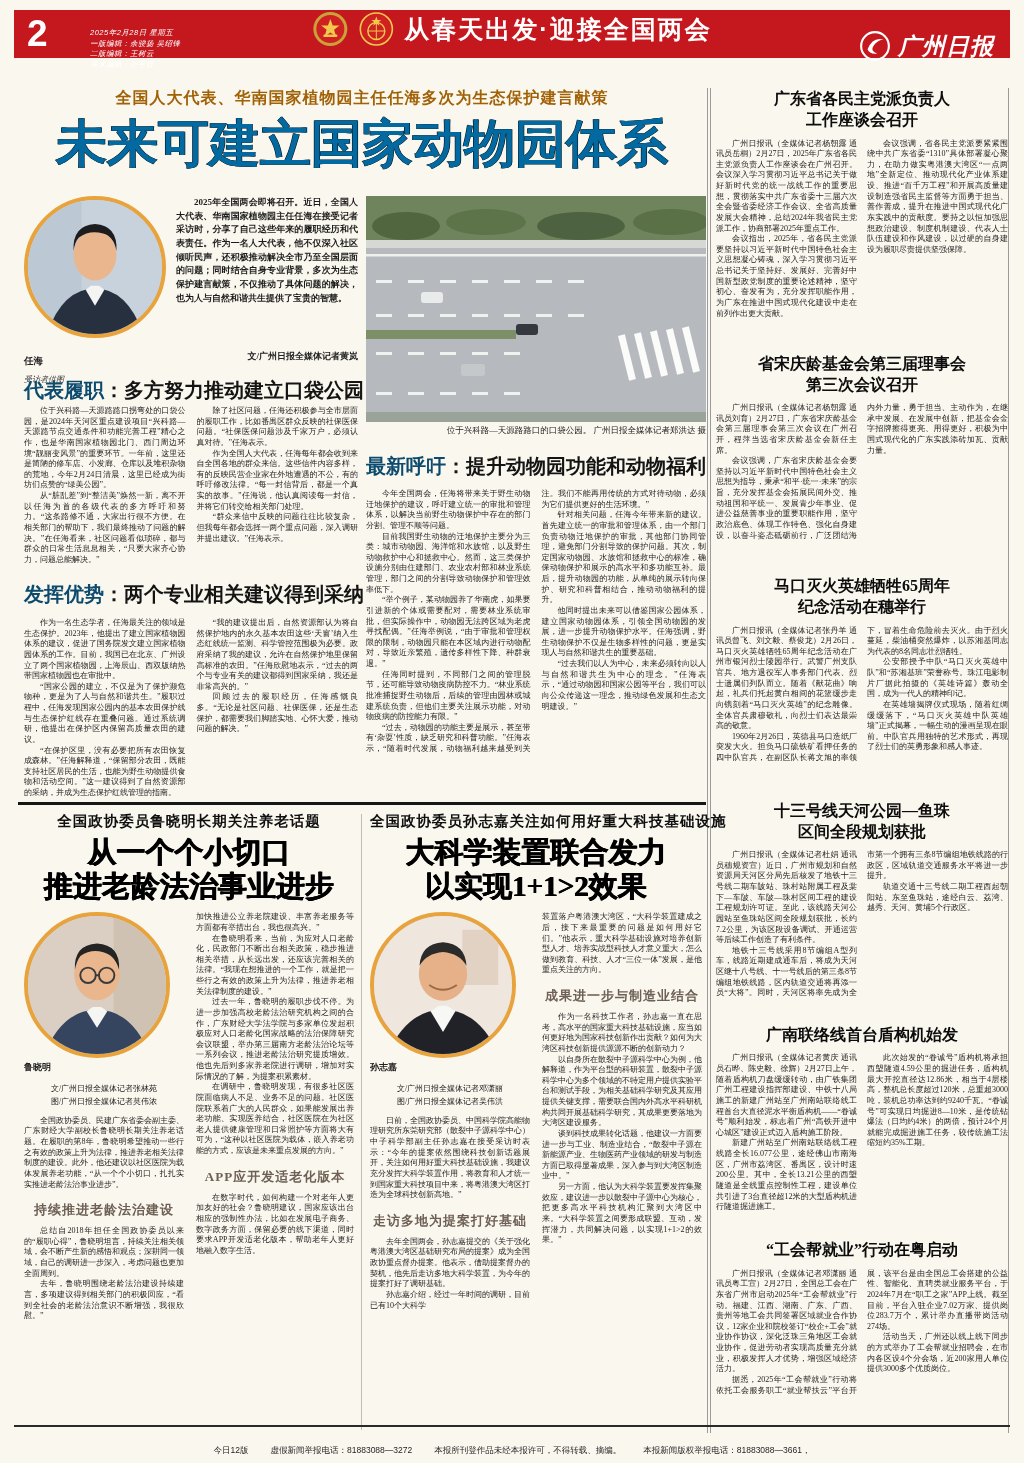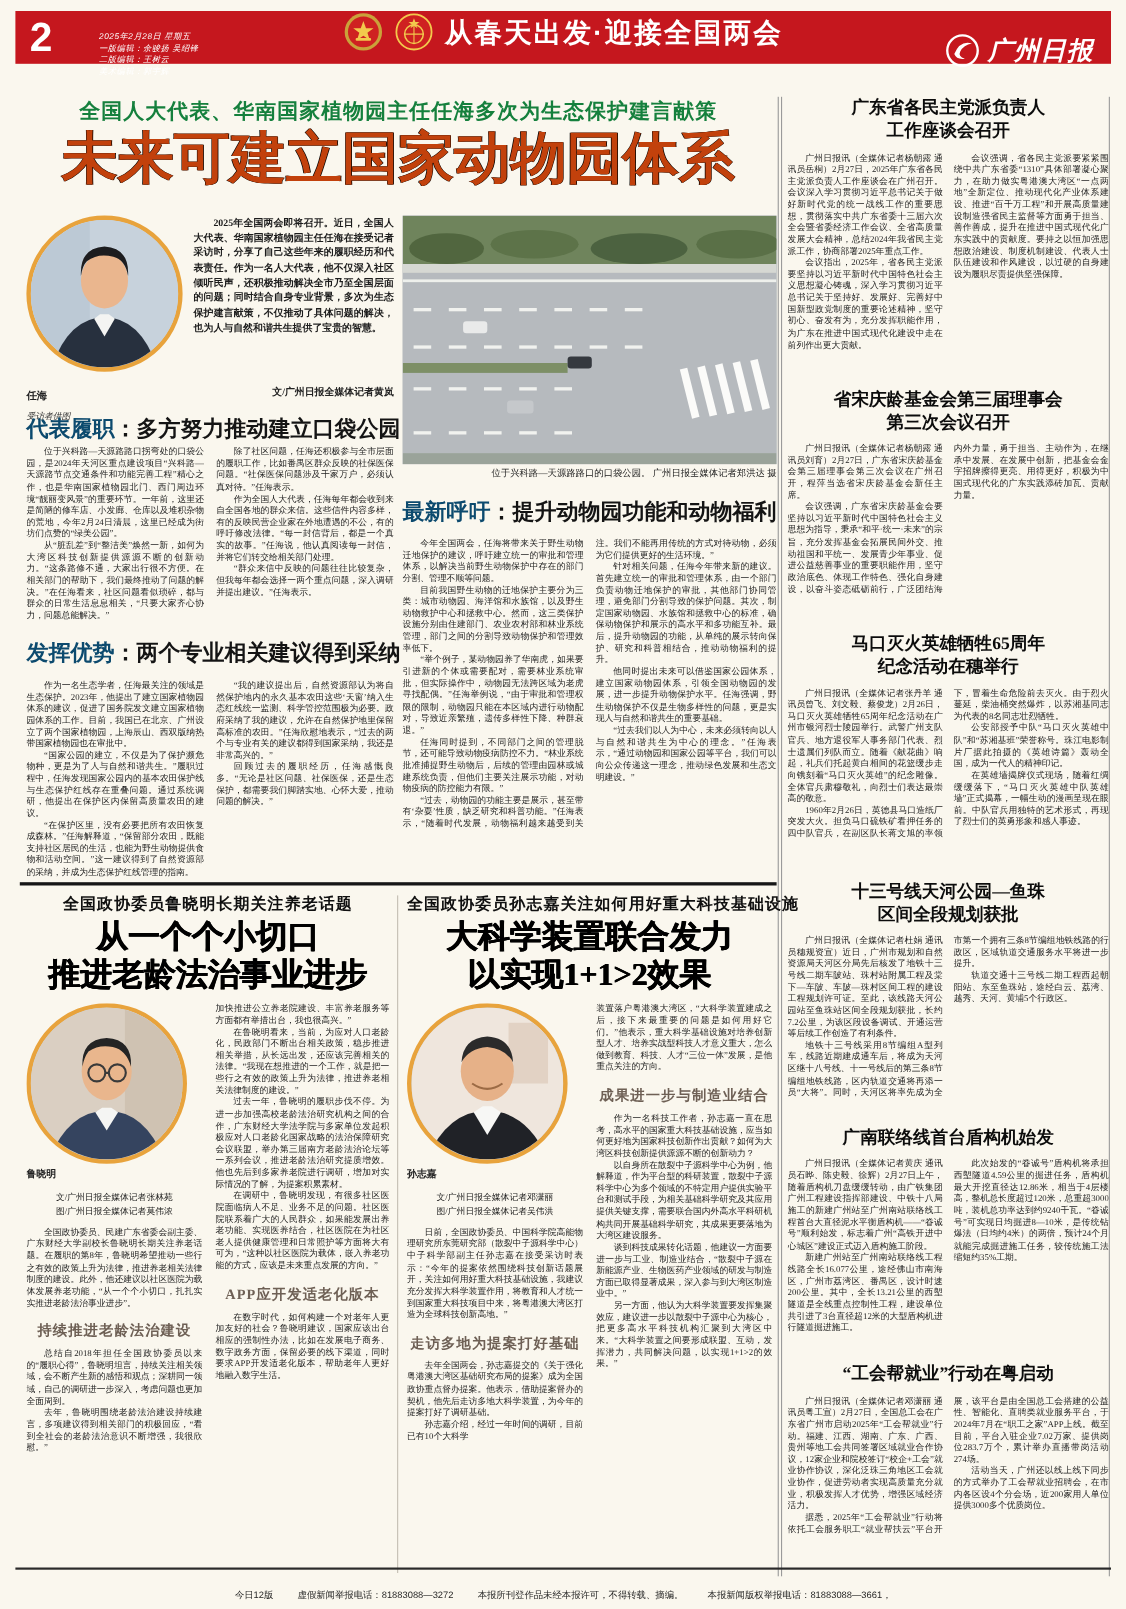--- a/index.html
+++ b/index.html
@@ -17,23 +17,23 @@
   .edinfo { position:absolute; left:76px; top:18px; font-size:7.5px; line-height:1.4; letter-spacing:.5px;font-style:italic; }
   .banner { position:absolute; left:50%; top:0; height:38px; transform:translateX(-50%);
             display:flex; align-items:center; gap:10px; }
   .emblem { width:36px; height:36px; flex:0 0 auto; }
   .banner-text { font-size:25px; font-weight:bold; letter-spacing:2px; white-space:nowrap; }
   .logo { position:absolute; right:16px; top:8px; display:flex; align-items:center; gap:7px;margin-top:12px; }
   .logo-text { font-size:23px; font-weight:bold; font-style:italic; letter-spacing:1px;
                font-family:"Liberation Serif","DejaVu Serif",serif; }
   
   .kicker-main { position:absolute; left:18px; top:88px; width:688px; text-align:center;
-                 font-size:19px; font-weight:700; letter-spacing:1px; color:#15803d; white-space:nowrap; }
+                 font-size:16px; font-weight:700; letter-spacing:1px; color:#a16207; white-space:nowrap; }
   .headline-main { position:absolute; left:18px; top:110px; width:688px; text-align:center;
-                   font-size:51px; font-weight:900; color:#c2410c; white-space:nowrap;
+                   font-size:51px; font-weight:900; color:#0369a1; white-space:nowrap;
                    text-shadow:.6px 0 #000,-.6px 0 #000; }
   .mleft { position:absolute; left:24px; top:196px; width:334px; }
   .profile-row { display:flex; gap:10px; height:152px; }
   .portrait { border-radius:50%; overflow:hidden; border:4px solid #e8a33c; background:#ccd5de; flex:0 0 auto; }
   .pt1 { width:142px; height:142px; }
   .lead-text { flex:1; font-size:9px; line-height:1.52; font-weight:600; text-align:justify; text-indent:2em; color:#1c1c1c; }
   .byline-row { display:flex; justify-content:space-between; align-items:flex-start; height:28px; margin-top:2px; }
   .cap-name { font-size:9.5px; font-weight:bold; }
   .cap-credit { font-size:8px; font-style:italic; color:#333; }
   .byline-main { font-size:9px; font-weight:bold; }
@@ -148,21 +148,21 @@
       <span class="cap-name">任海</span><br>
       <span class="cap-credit">受访者供图</span>
     </div>
     <div class="byline-main">文/广州日报全媒体记者黄岚</div>
   </div>
   <div class="sec-h" id="s1h">
     <span class="lbl">代表履职</span><span>：</span><span>多方努力推动建立口袋公园</span>
   </div>
   <div class="bodycols paras" id="s1b">
       <p>位于兴科路—天源路路口拐弯处的口袋公园，是2024年天河区重点建设项目“兴科路—天源路节点交通条件和功能完善工程”精心之作，也是华南国家植物园北门、西门周边环境“靓丽变风景”的重要环节。一年前，这里还是简陋的修车店、小发廊、仓库以及堆积杂物的荒地，今年2月24日清晨，这里已经成为街坊们点赞的“绿美公园”。</p>
-      <p>从“脏乱差”到“整洁美”焕然一新，如何为大湾区科技创新提供源源不断的创新动力。“这条路修不通，大家出行很不方便。在相关部门的帮助下，我们最终推动了问题的解决。”在任海看来，社区问题看似琐碎，都与群众的日常生活息息相关，“只要大家齐心协力，问题总能解决。”</p>
+      <p>从“脏乱差”到“整洁美”焕然一新，离不开以任海为首的各级代表的多方呼吁和努力。“这条路修不通，大家出行很不方便。在相关部门的帮助下，我们最终推动了问题的解决。”在任海看来，社区问题看似琐碎，都与群众的日常生活息息相关，“只要大家齐心协力，问题总能解决。”</p>
       <p>除了社区问题，任海还积极参与全市层面的履职工作，比如番禺区群众反映的社保医保问题。“社保医保问题涉及千家万户，必须认真对待。”任海表示。</p>
       <p>作为全国人大代表，任海每年都会收到来自全国各地的群众来信。这些信件内容多样，有的反映民营企业家在外地遭遇的不公，有的呼吁修改法律。“每一封信背后，都是一个真实的故事。”任海说，他认真阅读每一封信，并将它们转交给相关部门处理。</p>
       <p>“群众来信中反映的问题往往比较复杂，但我每年都会选择一两个重点问题，深入调研并提出建议。”任海表示。</p>
     </div>
   <div class="sec-h" id="s2h">
     <span class="lbl">发挥优势</span><span>：</span><span>两个专业相关建议得到采纳</span>
   </div>
   <div class="bodycols paras" id="s2b">
       <p>作为一名生态学者，任海最关注的领域是生态保护。2023年，他提出了建立国家植物园体系的建议，促进了国务院发文建立国家植物园体系的工作。目前，我国已在北京、广州设立了两个国家植物园，上海辰山、西双版纳热带国家植物园也在审批中。</p>
       <p>“国家公园的建立，不仅是为了保护濒危物种，更是为了人与自然和谐共生。”履职过程中，任海发现国家公园内的基本农田保护线与生态保护红线存在重叠问题。通过系统调研，他提出在保护区内保留高质量农田的建议。</p>

